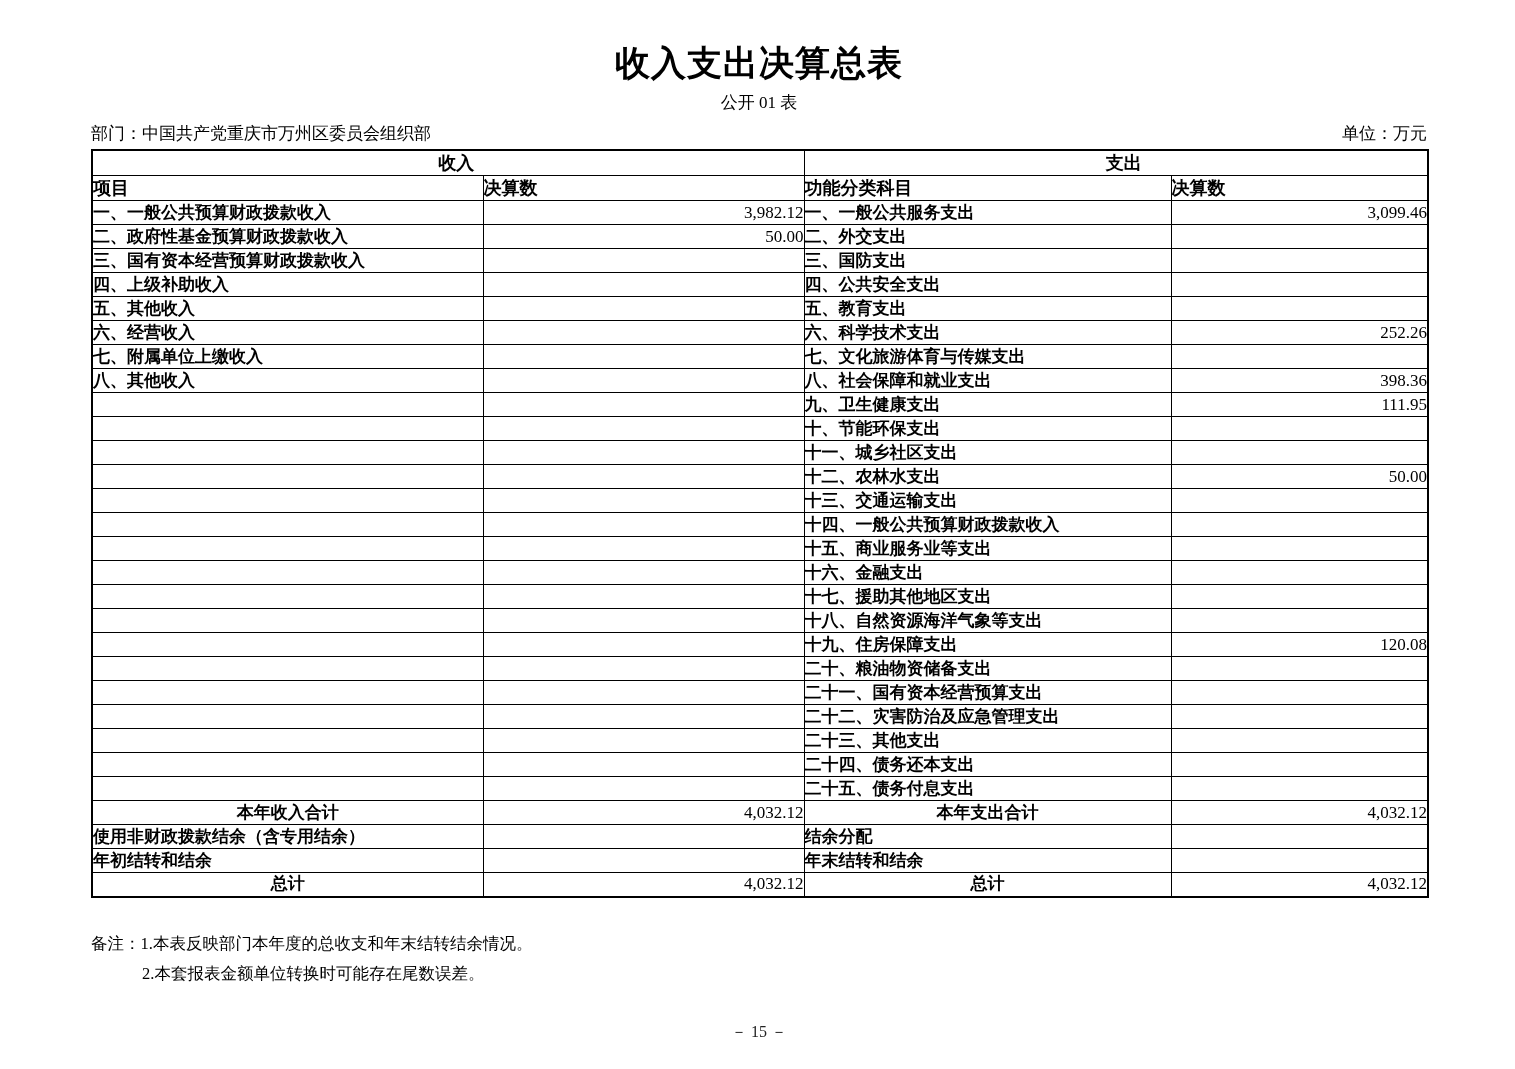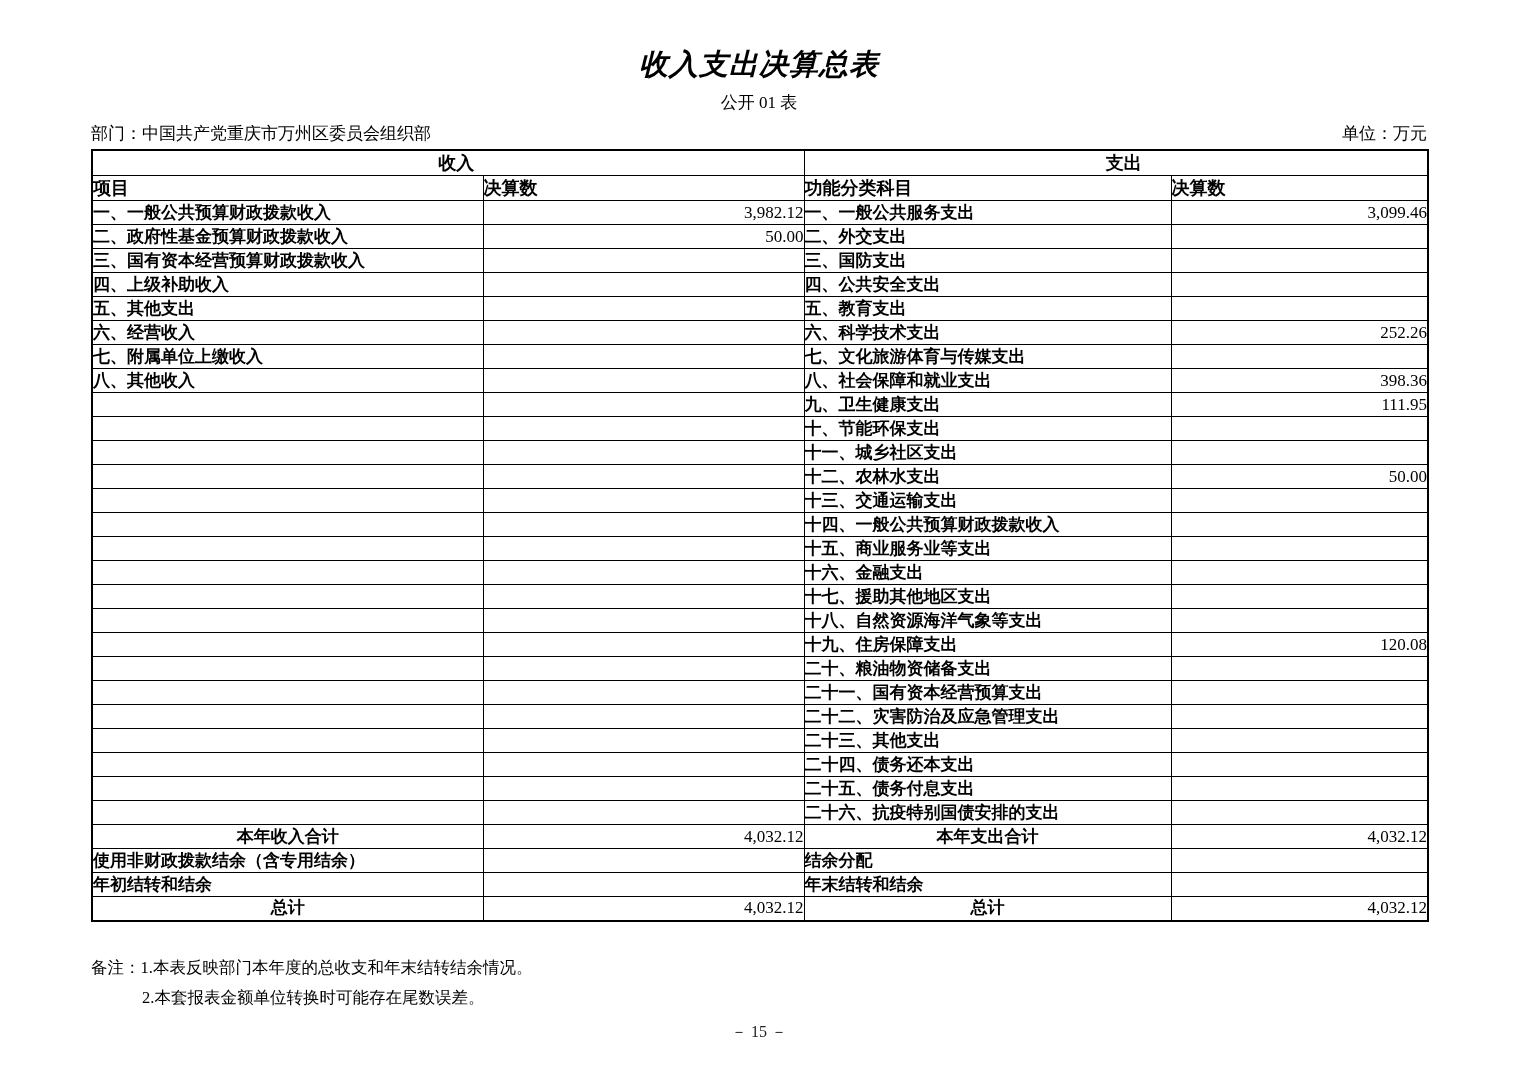--- a/index.html
+++ b/index.html
@@ -3,22 +3,22 @@
 <meta charset="utf-8">
 <style>
   html,body{margin:0;padding:0;}
   body{
     width:1515px;height:1069px;background:#ffffff;position:relative;
     font-family:"Liberation Serif","DejaVu Serif",serif;color:#000;
     overflow:hidden;
   }
   .content{position:absolute;left:91px;top:0;width:1336px;}
   .doc-title{
-    margin-top:47px;text-align:center;font-size:29px;font-weight:bold;
-    letter-spacing:1px;line-height:34px;font-style:italic;
+    margin-top:47px;text-align:center;font-size:35px;font-weight:bold;
+    letter-spacing:1px;line-height:34px;
   }
   .doc-code{margin-top:12px;text-align:center;font-size:17px;line-height:19px;}
   .meta-row{
     margin-top:12px;display:flex;justify-content:space-between;
     font-size:17px;line-height:20px;
   }
   table.main{
     margin-top:5px;border-collapse:collapse;table-layout:fixed;width:1336px;
   }
   table.main th,table.main td{
@@ -95,21 +95,21 @@
           <td class="label">三、国防支出</td>
           <td class="value"></td>
         </tr>
         <tr>
           <td class="label">四、上级补助收入</td>
           <td class="value"></td>
           <td class="label">四、公共安全支出</td>
           <td class="value"></td>
         </tr>
         <tr>
-          <td class="label">五、其他支出</td>
+          <td class="label">五、其他收入</td>
           <td class="value"></td>
           <td class="label">五、教育支出</td>
           <td class="value"></td>
         </tr>
         <tr>
           <td class="label">六、经营收入</td>
           <td class="value"></td>
           <td class="label">六、科学技术支出</td>
           <td class="value">252.26</td>
         </tr>
@@ -218,26 +218,20 @@
         <tr>
           <td class="label"></td>
           <td class="value"></td>
           <td class="label">二十四、债务还本支出</td>
           <td class="value"></td>
         </tr>
         <tr>
           <td class="label"></td>
           <td class="value"></td>
           <td class="label">二十五、债务付息支出</td>
-          <td class="value"></td>
-        </tr>
-        <tr>
-          <td class="label"></td>
-          <td class="value"></td>
-          <td class="label">二十六、抗疫特别国债安排的支出</td>
           <td class="value"></td>
         </tr>
         <tr>
           <td class="label center">本年收入合计</td>
           <td class="value">4,032.12</td>
           <td class="label center">本年支出合计</td>
           <td class="value">4,032.12</td>
         </tr>
         <tr>
           <td class="label">使用非财政拨款结余（含专用结余）</td>

